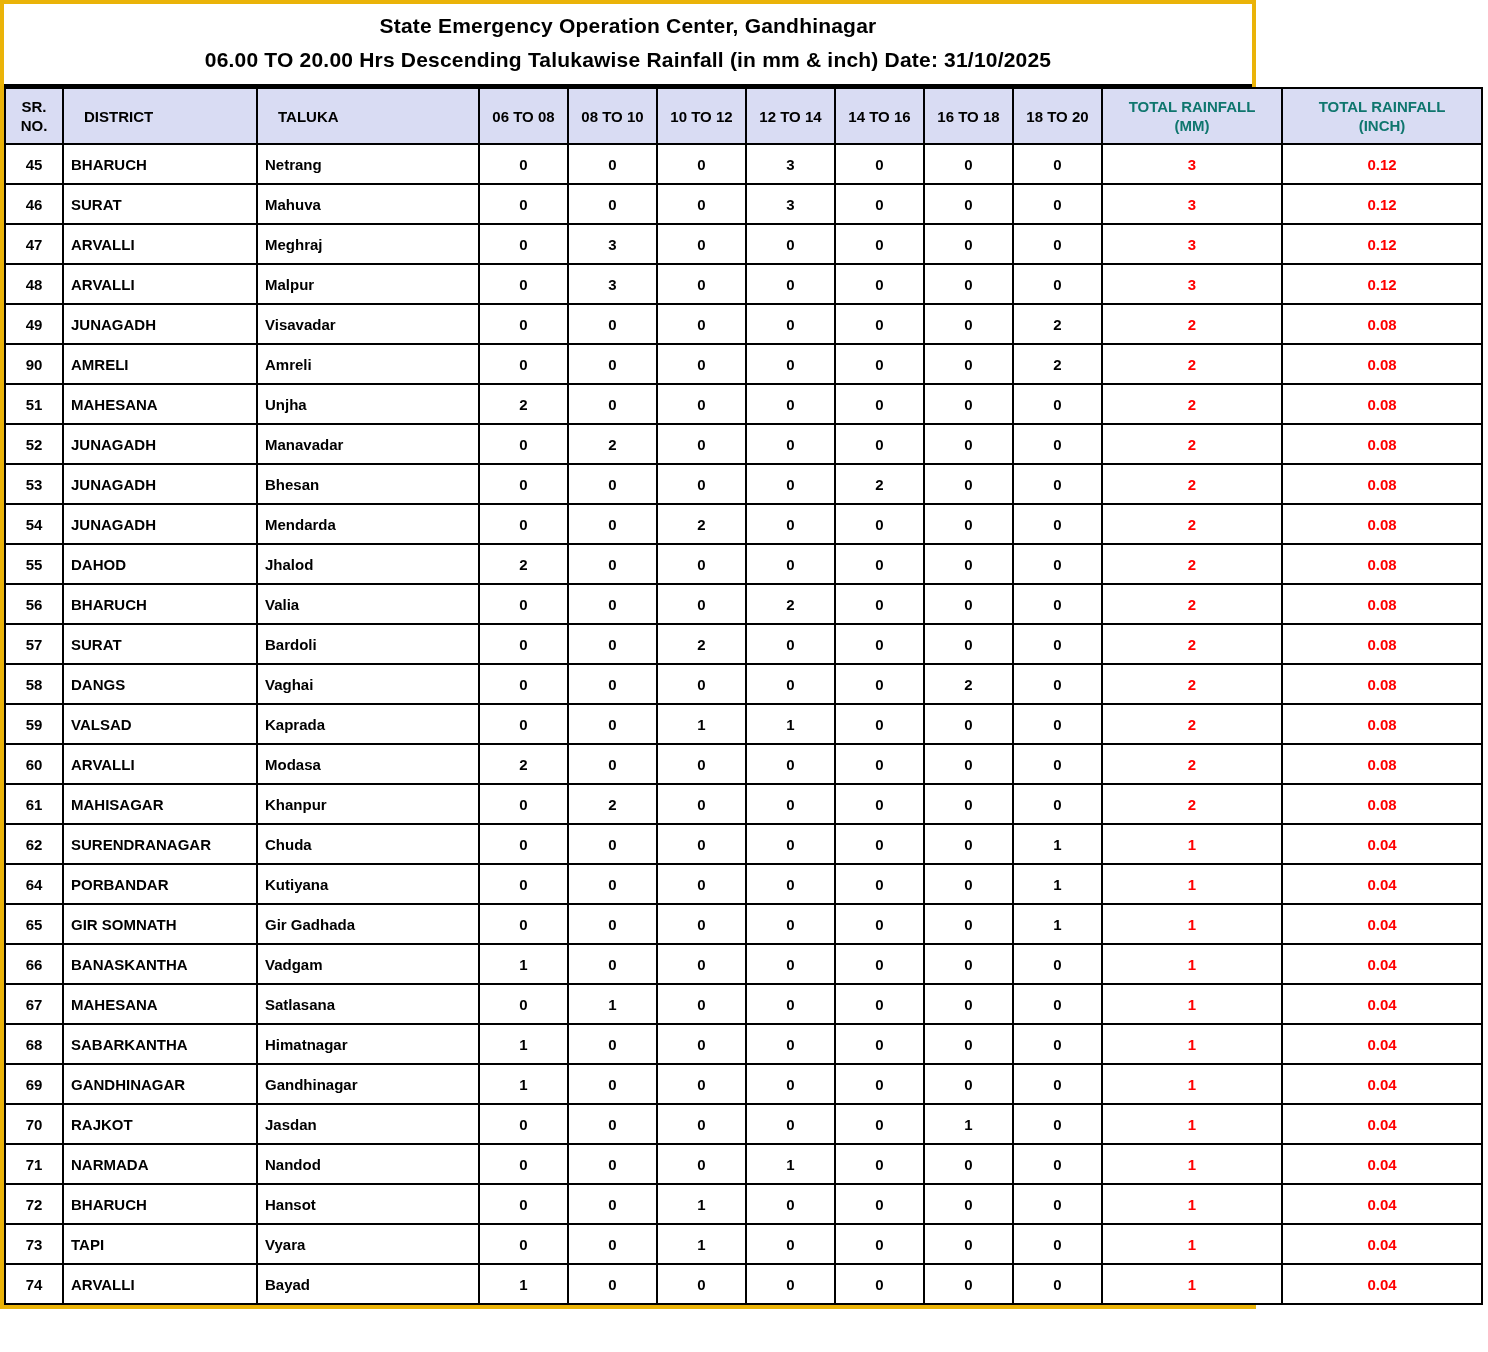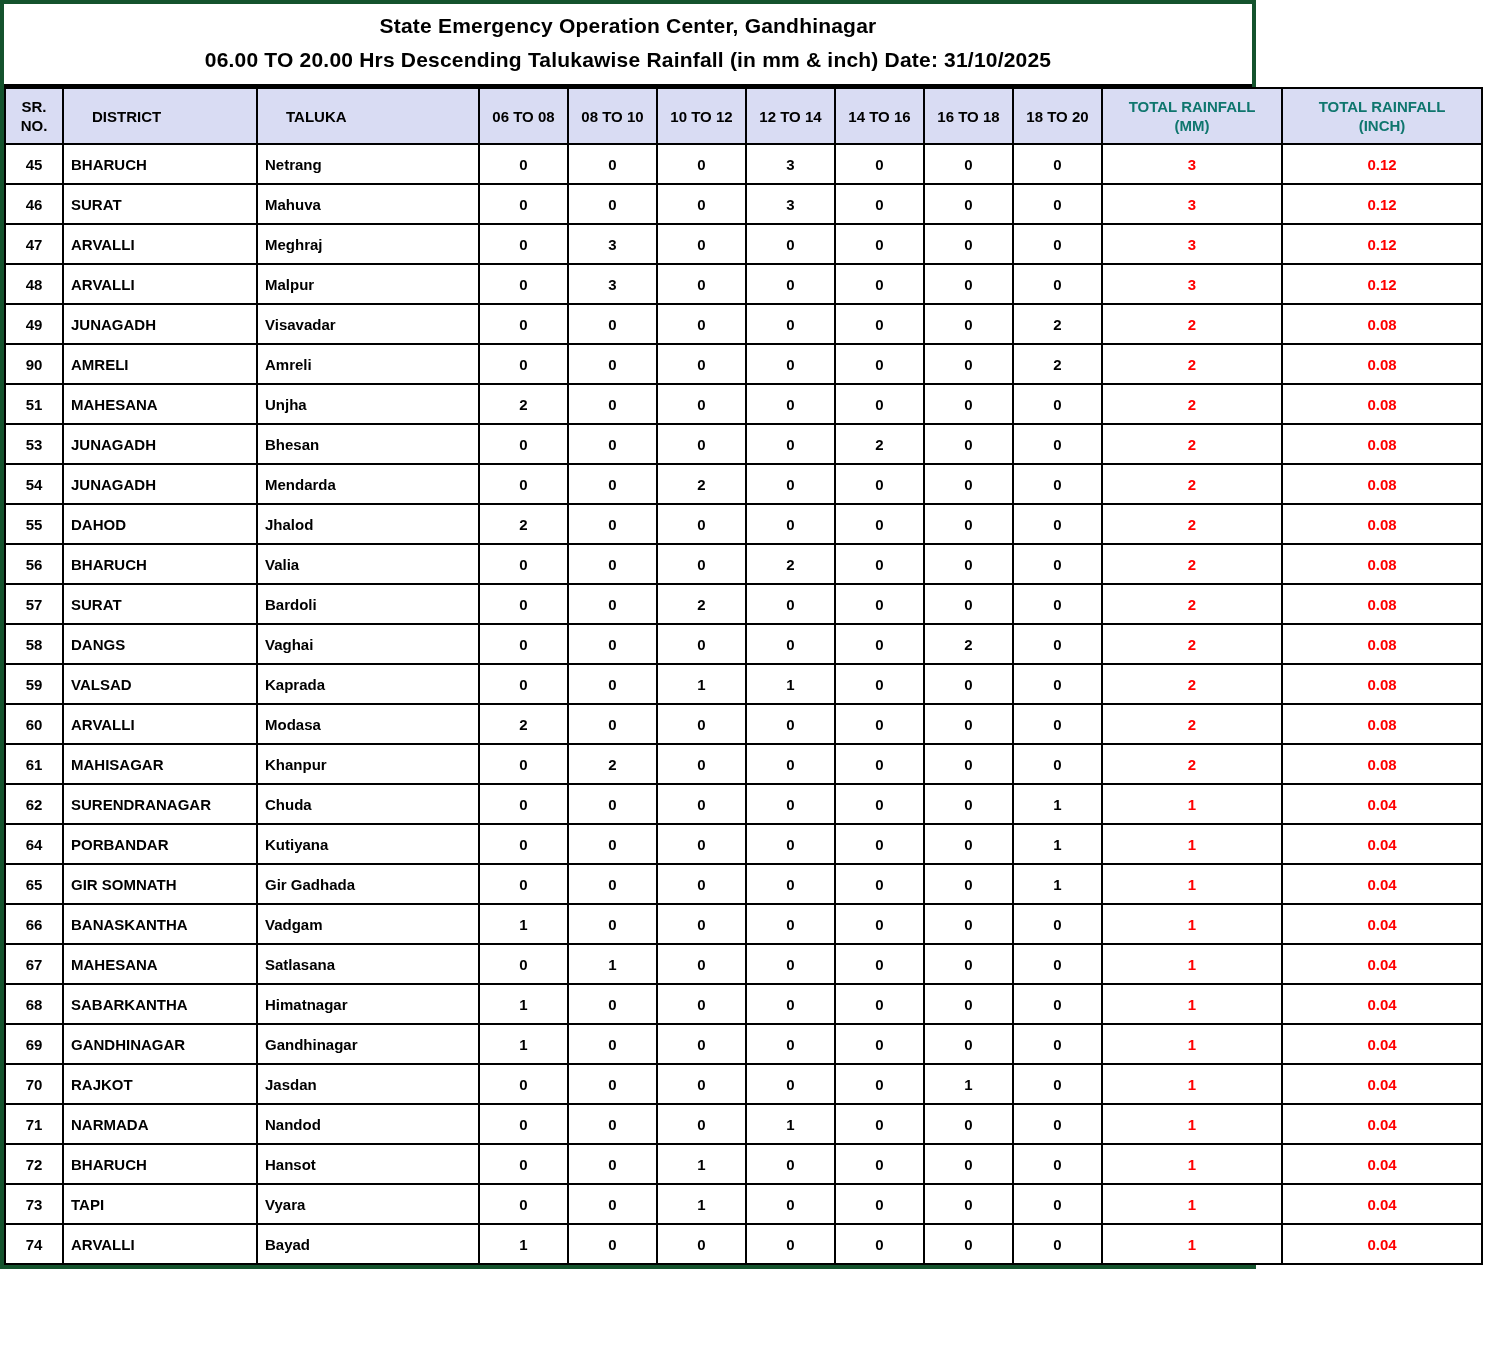--- a/index.html
+++ b/index.html
@@ -4,21 +4,21 @@
 <style>
   * { box-sizing: border-box; }
   html, body {
     margin: 0;
     padding: 0;
     background: #ffffff;
     font-family: "Liberation Sans", sans-serif;
   }
   .sheet {
     width: 1256px;
-    border: 4px solid #14532d;
+    border: 4px solid #eab308;
     background: #ffffff;
   }
   .title-block {
     border-bottom: 3px solid #000000;
     text-align: center;
     padding: 5px 0 7px 0;
   }
   .title-line {
     font-weight: bold;
     color: #000000;
@@ -39,21 +39,21 @@
     white-space: nowrap;
   }
   thead th {
     background: #d9dcf3;
     height: 56px;
     font-size: 15px;
     text-align: center;
     vertical-align: middle;
     line-height: 19px;
   }
-  thead th.hdr-left { text-align: left; padding-left: 28px; }
+  thead th.hdr-left { text-align: left; padding-left: 20px; }
   thead th.hdr-sr { text-align: center; padding: 0 4px; }
   thead th.hdr-red { color: #0f766e; }
   tbody td {
     height: 40px;
     font-size: 15px;
     text-align: center;
     vertical-align: middle;
     background: #ffffff;
   }
   tbody td.cell-left { text-align: left; padding-left: 7px; }
@@ -210,20 +210,34 @@
     <td>0</td>
     <td>0</td>
     <td>0</td>
     <td>0</td>
     <td>0</td>
     <td>0</td>
     <td class="cell-red">2</td>
     <td class="cell-red">0.08</td>
   </tr>
         <tr>
+    <td>52</td>
+    <td class="cell-left">JUNAGADH</td>
+    <td class="cell-left">Manavadar</td>
+    <td>0</td>
+    <td>2</td>
+    <td>0</td>
+    <td>0</td>
+    <td>0</td>
+    <td>0</td>
+    <td>0</td>
+    <td class="cell-red">2</td>
+    <td class="cell-red">0.08</td>
+  </tr>
+        <tr>
     <td>53</td>
     <td class="cell-left">JUNAGADH</td>
     <td class="cell-left">Bhesan</td>
     <td>0</td>
     <td>0</td>
     <td>0</td>
     <td>0</td>
     <td>2</td>
     <td>0</td>
     <td>0</td>

